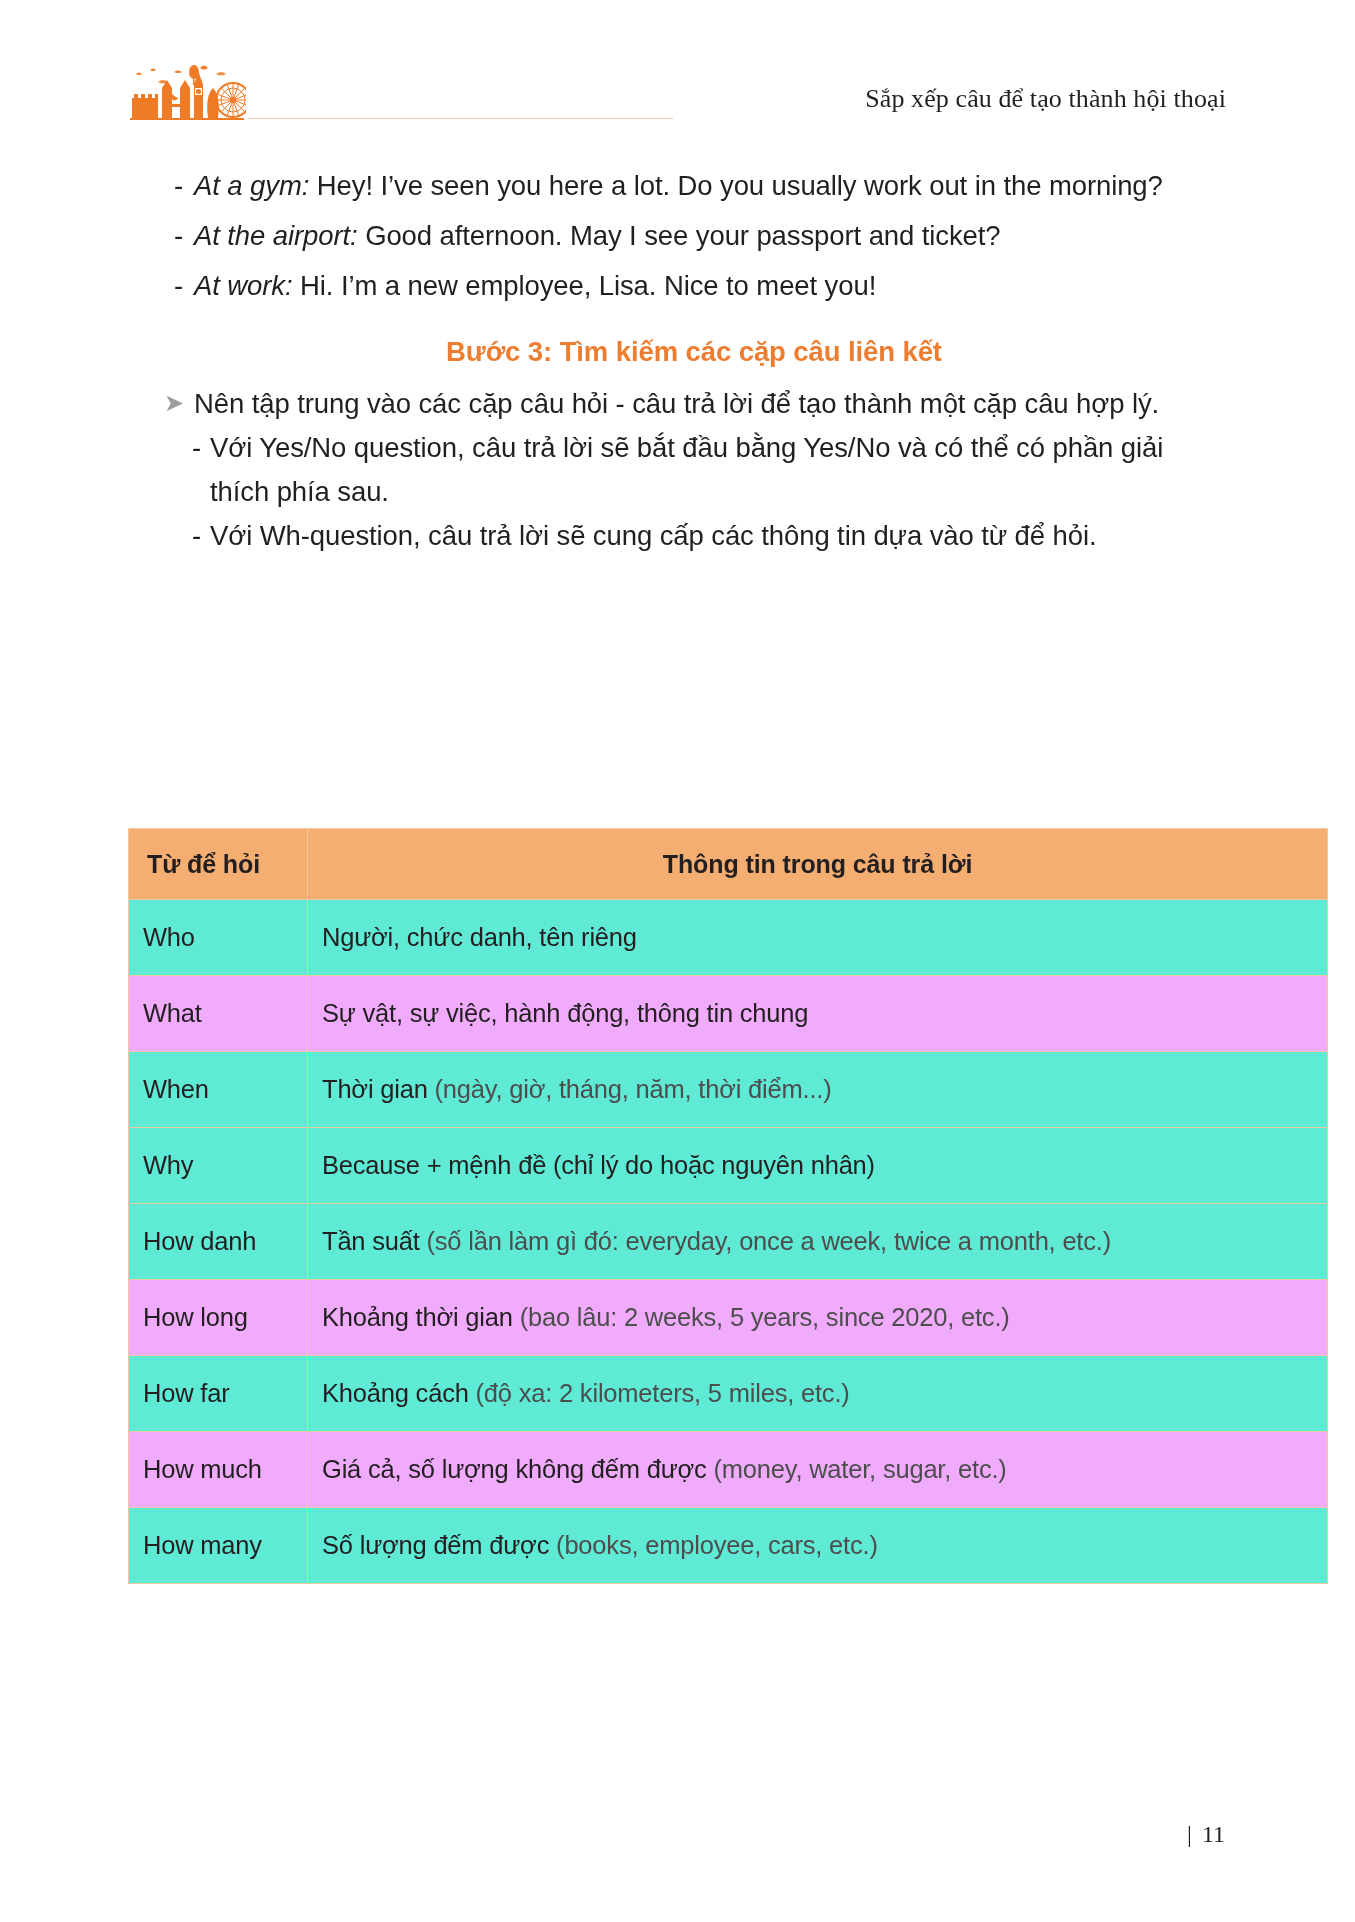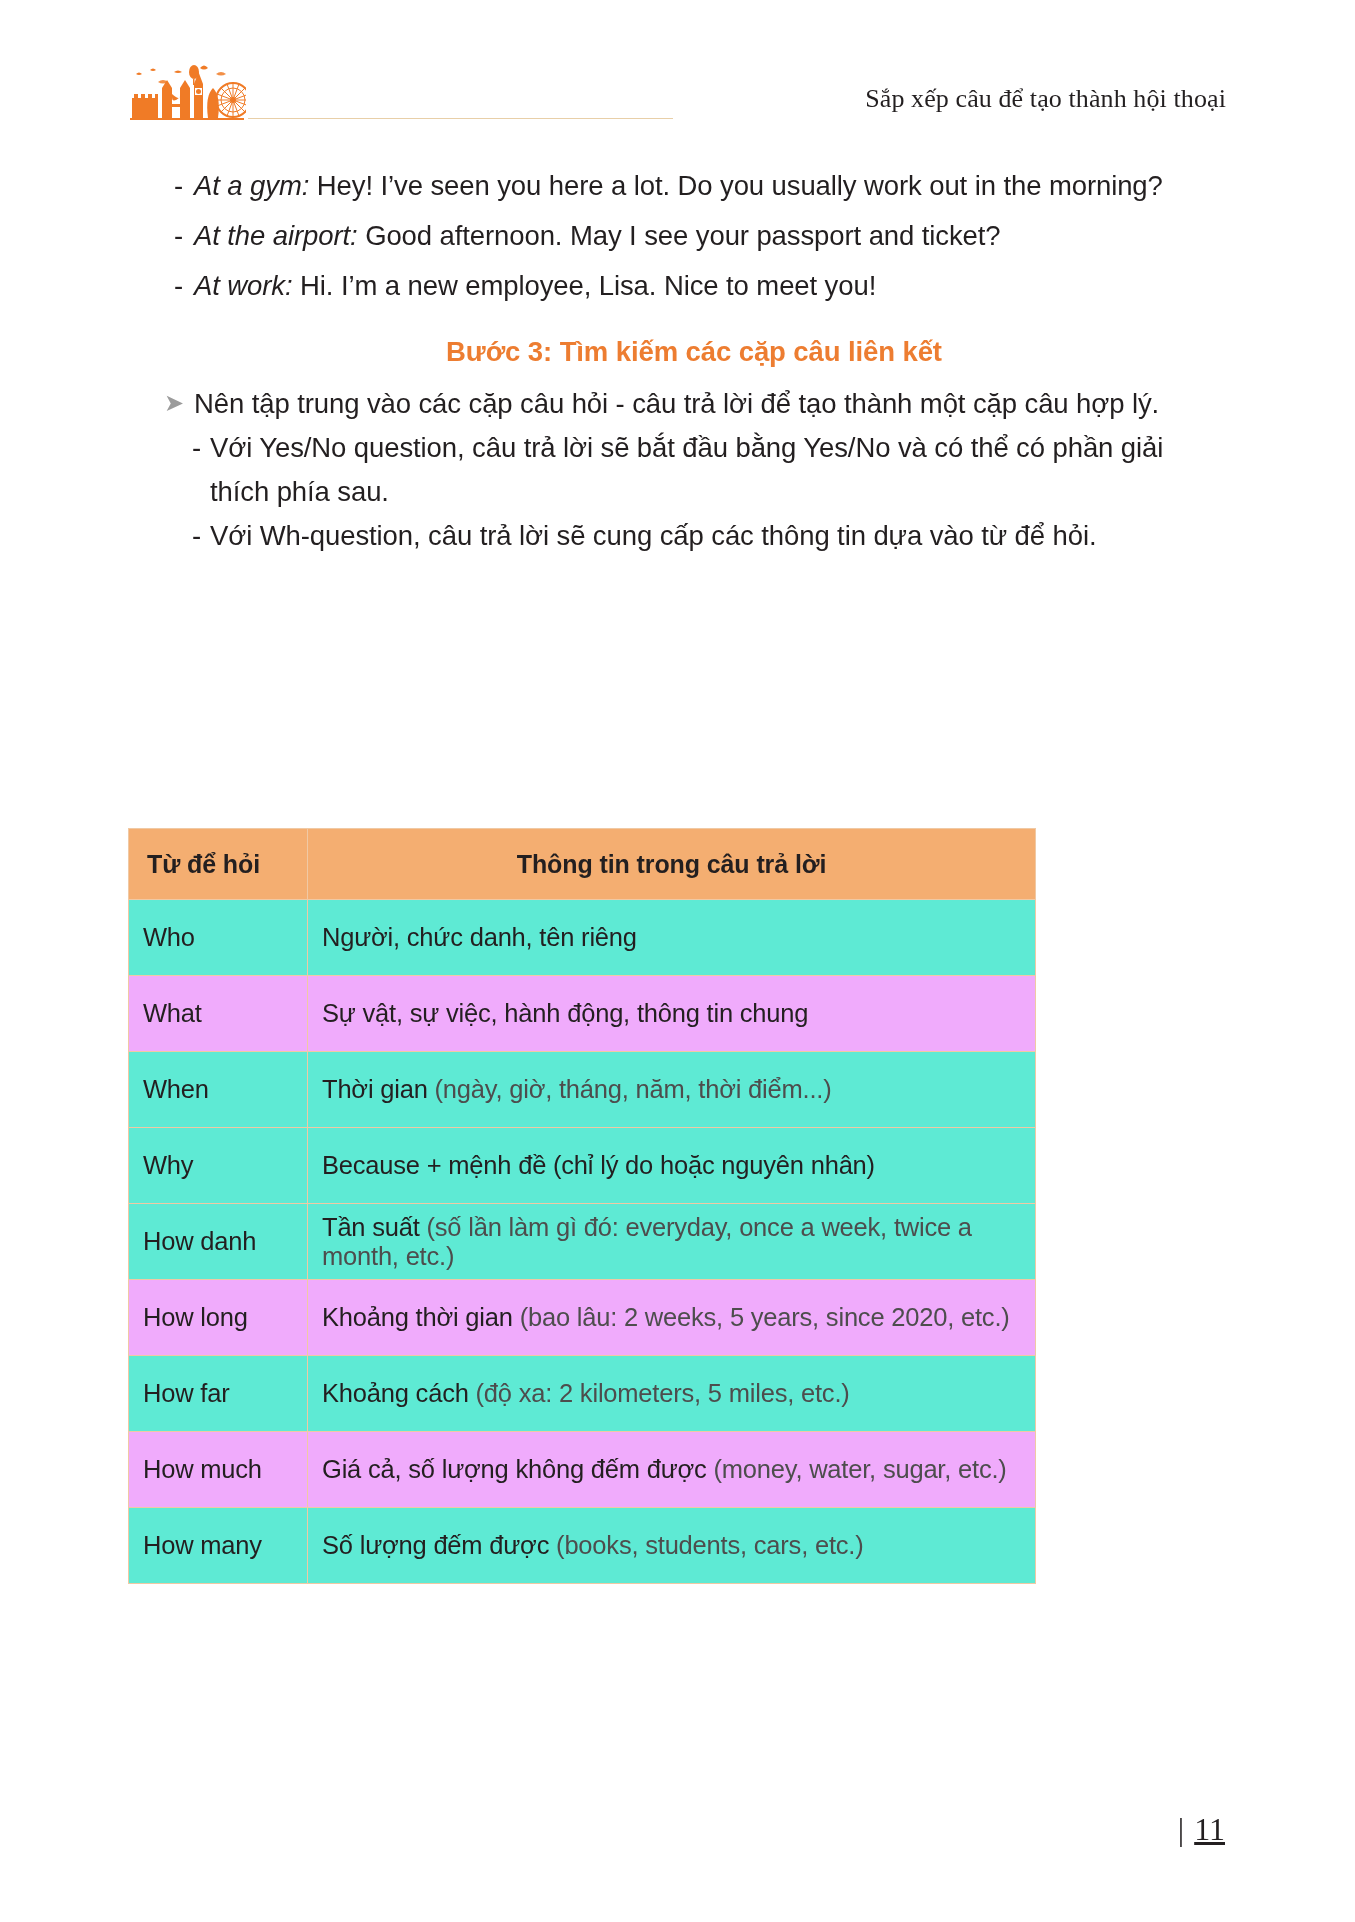--- a/index.html
+++ b/index.html
@@ -125,21 +125,21 @@
     position: absolute;
     left: 64px;
     top: 0;
   }
 
   
   .qtable {
     position: absolute;
     left: 128px;
     top: 812px;
-    width: 908px;
+    width: 1200px;
     border-collapse: collapse;
     table-layout: fixed;
   }
   .qtable td, .qtable th {
     border: 1px solid #f0c9a4;
     padding: 0;
     vertical-align: middle;
   }
   .qtable thead th {
     background: #F4AE71;
@@ -178,23 +178,22 @@
   .cell-info .note {
     color: #4d4d4d;
   }
 
   
   .page-footer {
     position: absolute;
     right: 130px;
     bottom: 90px;
     font-family: "Liberation Serif", serif;
-    font-size: 32px;
-    color: #231f20;
-    text-decoration: underline;
+    font-size: 24px;
+    color: #231f20;
   }
   .page-footer .bar {
     color: #231f20;
     margin-right: 10px;
   }
 </style>
 </head>
 <body>
 
 <div class="page">
@@ -321,21 +320,21 @@
       <tr class="odd">
         <td class="cell-word col-word">How far</td>
         <td class="cell-info"><span class="term">Khoảng cách </span><span class="note">(độ xa: 2 kilometers, 5 miles, etc.)</span></td>
       </tr>
       <tr class="even">
         <td class="cell-word col-word">How much</td>
         <td class="cell-info"><span class="term">Giá cả, số lượng không đếm được </span><span class="note">(money, water, sugar, etc.)</span></td>
       </tr>
       <tr class="odd">
         <td class="cell-word col-word">How many</td>
-        <td class="cell-info"><span class="term">Số lượng đếm được </span><span class="note">(books, students, cars, etc.)</span></td>
+        <td class="cell-info"><span class="term">Số lượng đếm được </span><span class="note">(books, employee, cars, etc.)</span></td>
       </tr>
     </tbody>
   </table>
 
   <div class="page-footer">
     <span class="bar">|</span><span>11</span>
   </div>
 
 </div>
 

